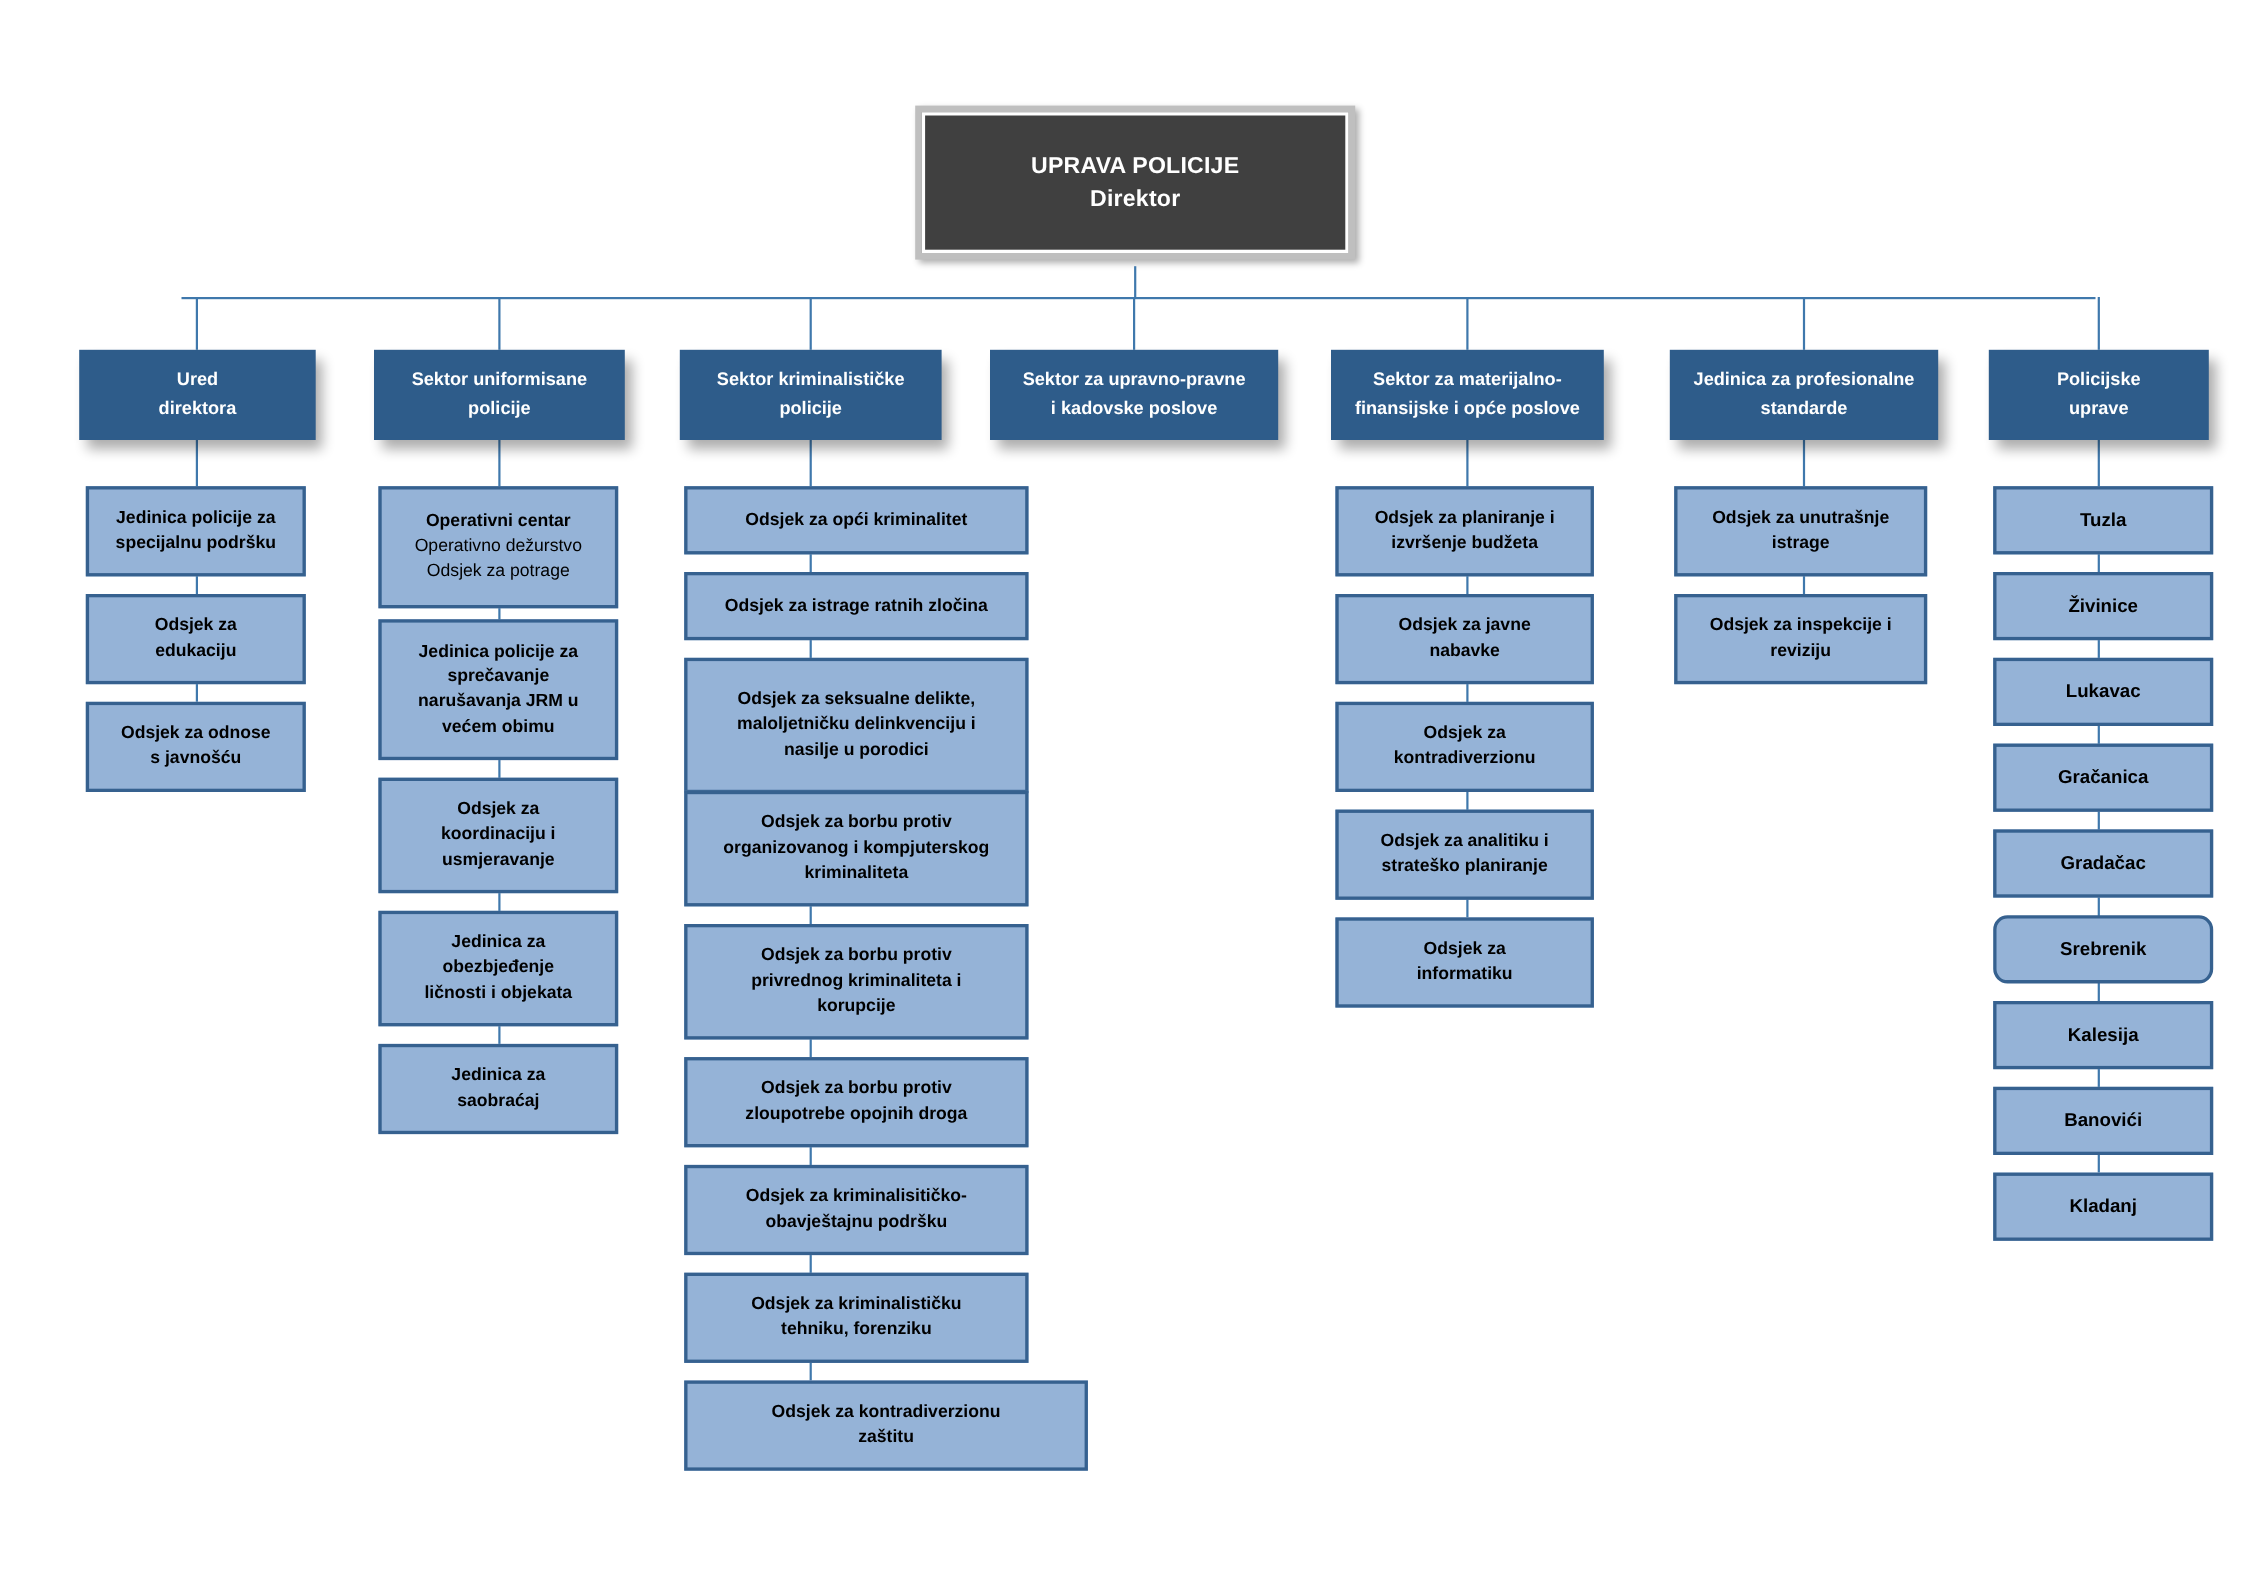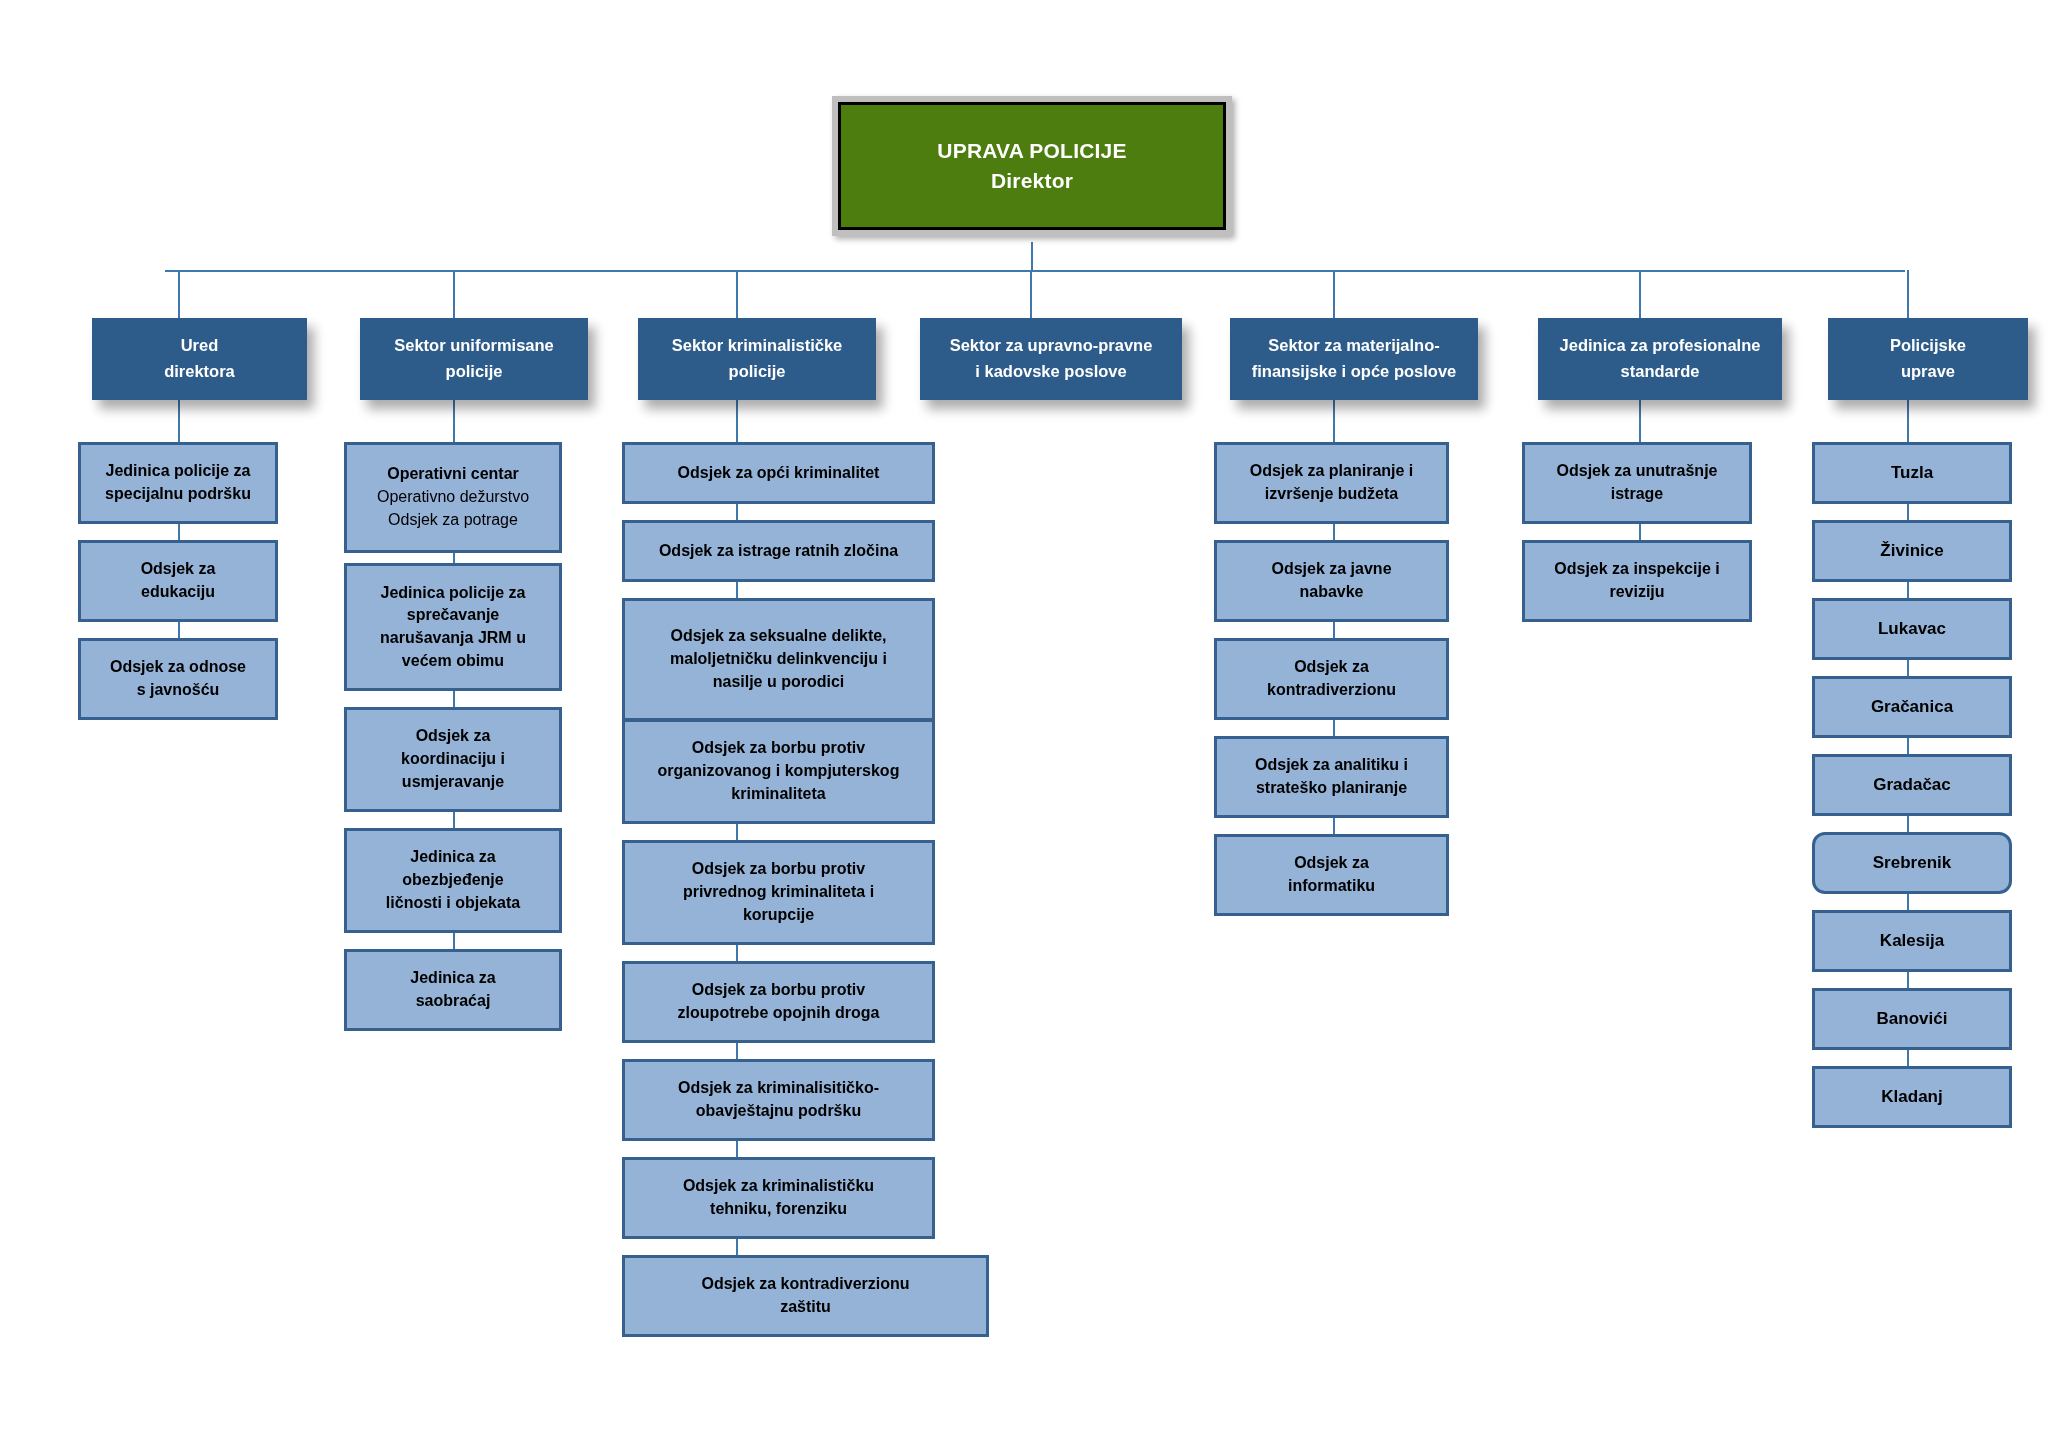--- a/index.html
+++ b/index.html
@@ -24,22 +24,22 @@
   #root-node {
     position: absolute;
     left: 832px; top: 96px;
     width: 400px; height: 140px;
     background: #bfbfbf;
     padding: 6px;
     box-shadow: 3px 3px 6px rgba(0,0,0,0.32);
   }
   #root-inner {
     width: 100%; height: 100%;
-    background: #4d7c0f;
-    border: 3px solid #000000;
+    background: #404040;
+    border: 3px solid #ffffff;
     display: flex;
     flex-direction: column;
     align-items: center;
     justify-content: center;
     color: #ffffff;
     font-weight: bold;
     font-size: 21px;
     line-height: 1.42;
     letter-spacing: .2px;
   }
@@ -52,21 +52,20 @@
     font-weight: bold;
     font-size: 16.5px;
     line-height: 1.55;
     display: flex;
     flex-direction: column;
     align-items: center;
     justify-content: center;
     text-align: center;
     padding: 4px 8px;
     box-shadow: 7px 9px 11px rgba(0,0,0,0.33);
-    margin-left: 20px;
   }
 
   
   .unit {
     position: absolute;
     background: #95b3d7;
     border: 3px solid #36618f;
     color: #000000;
     font-weight: bold;
     font-size: 16px;

